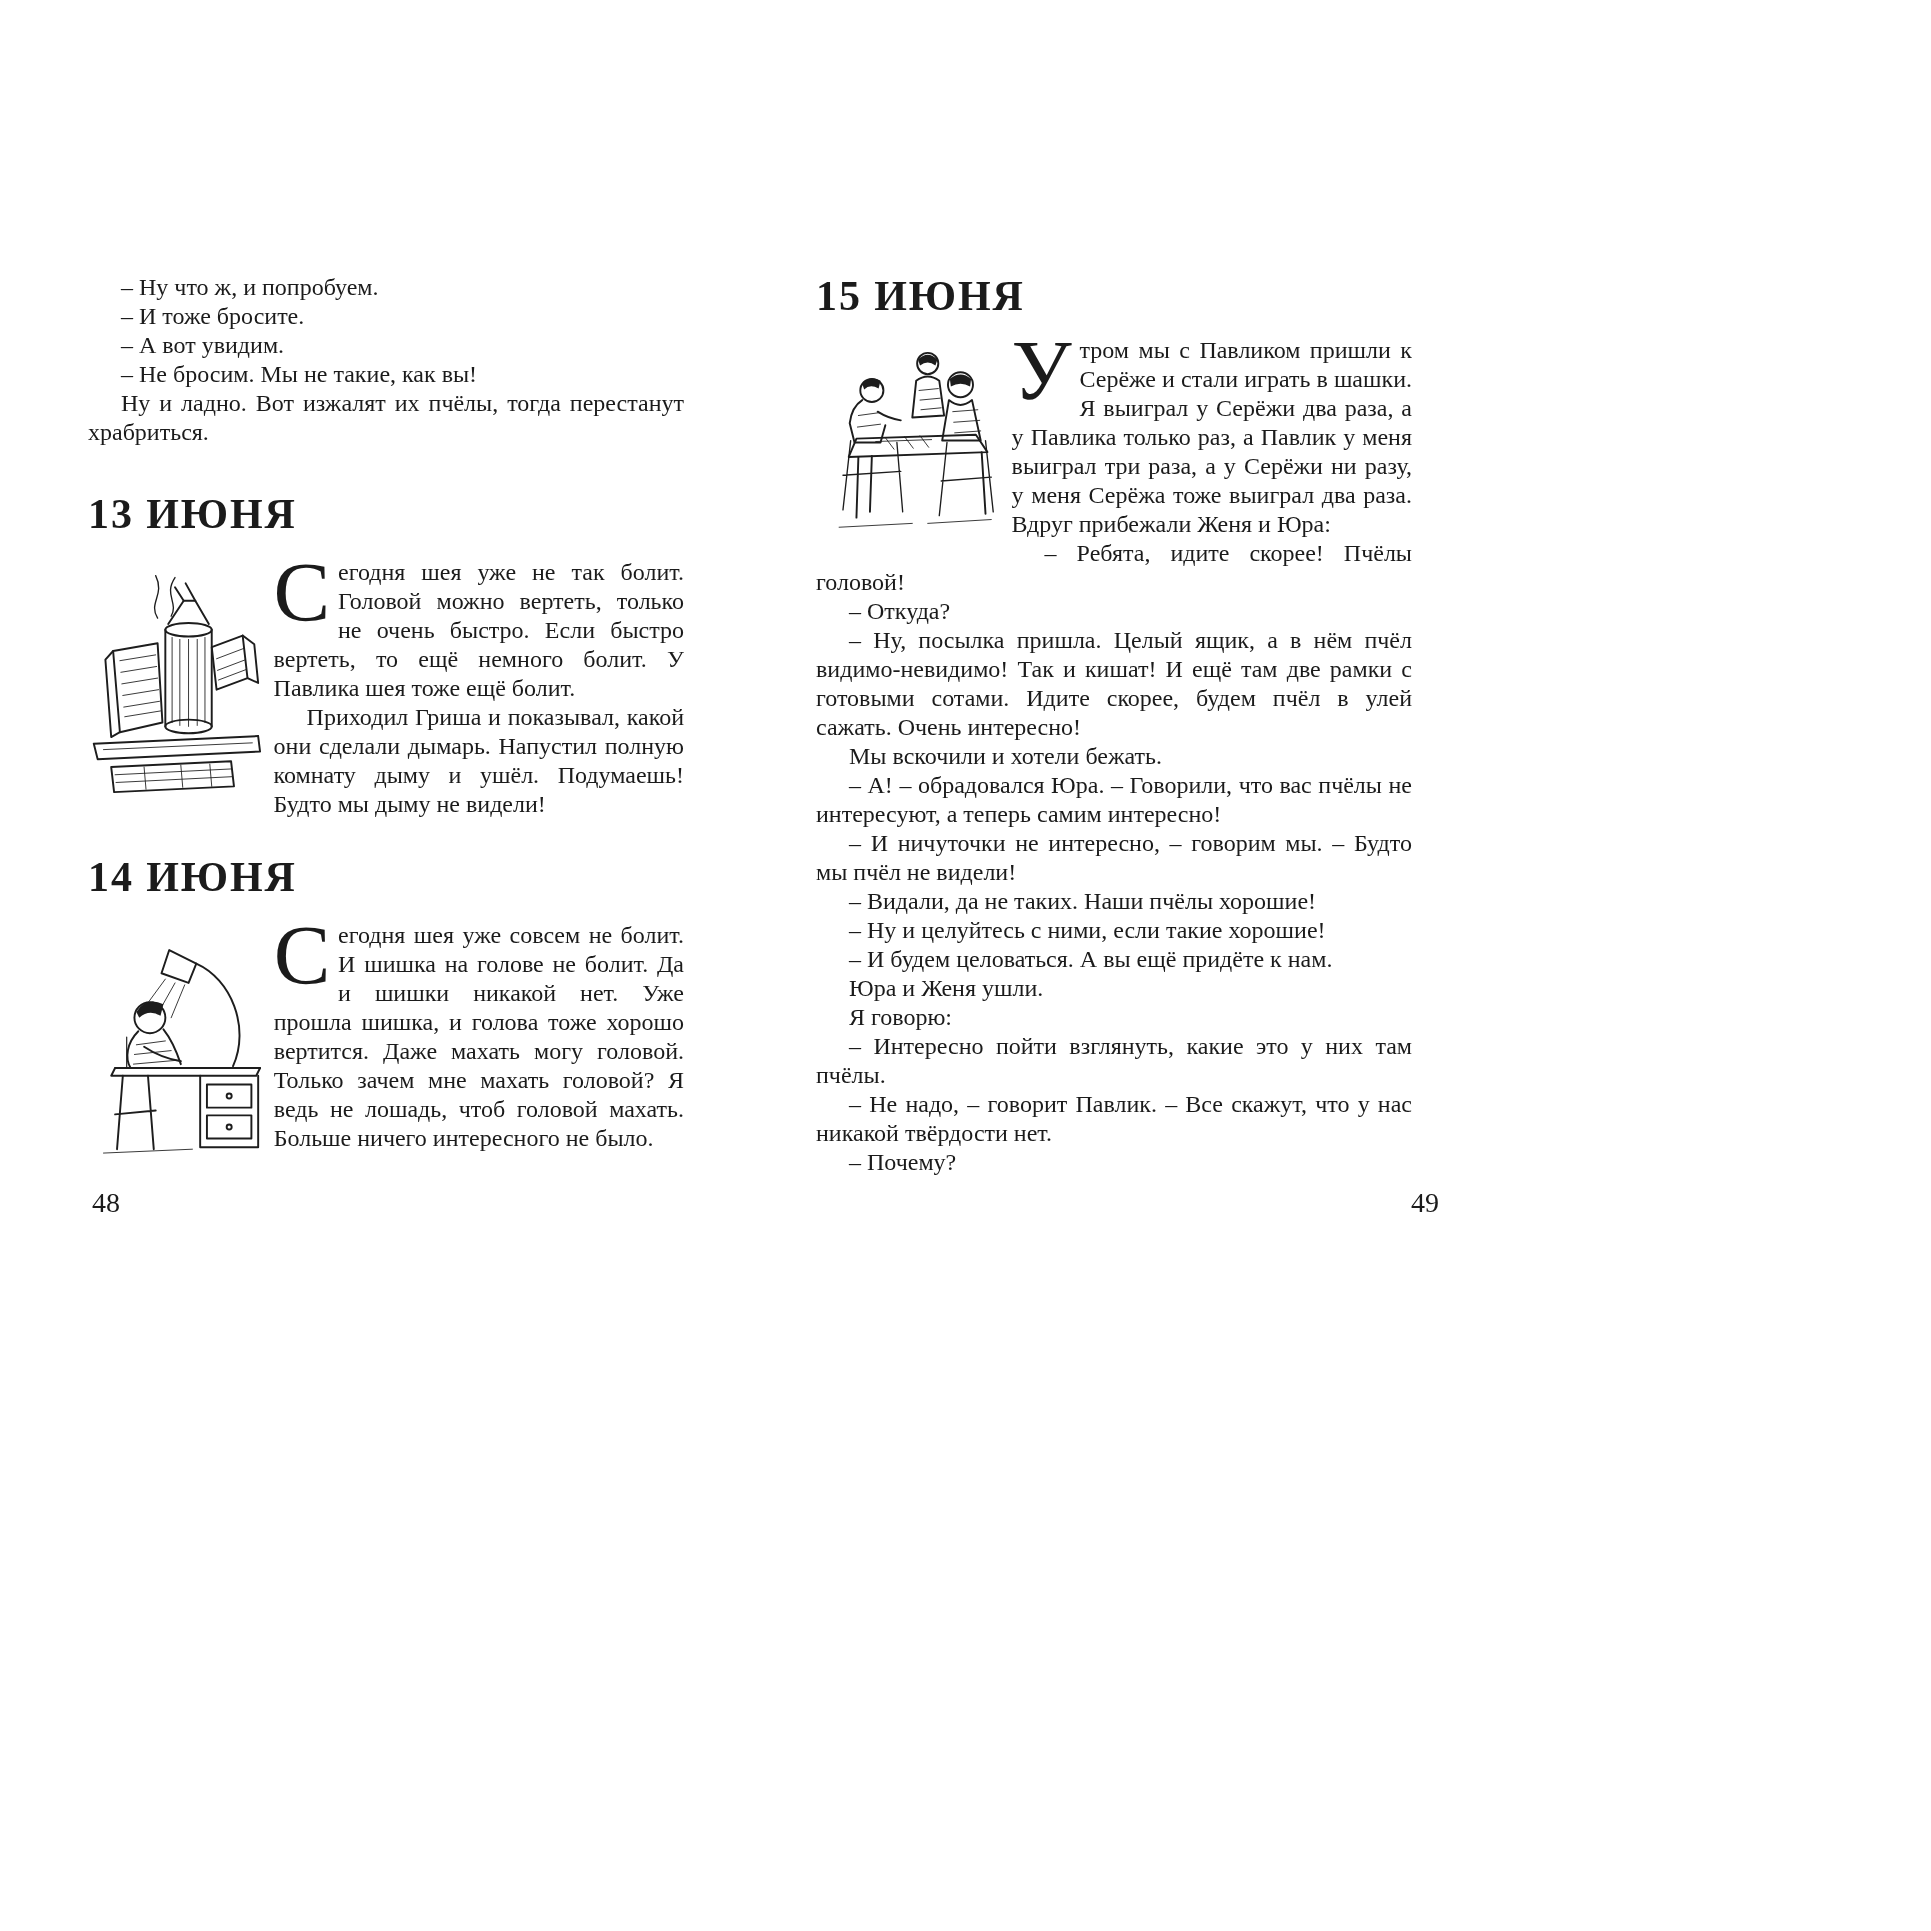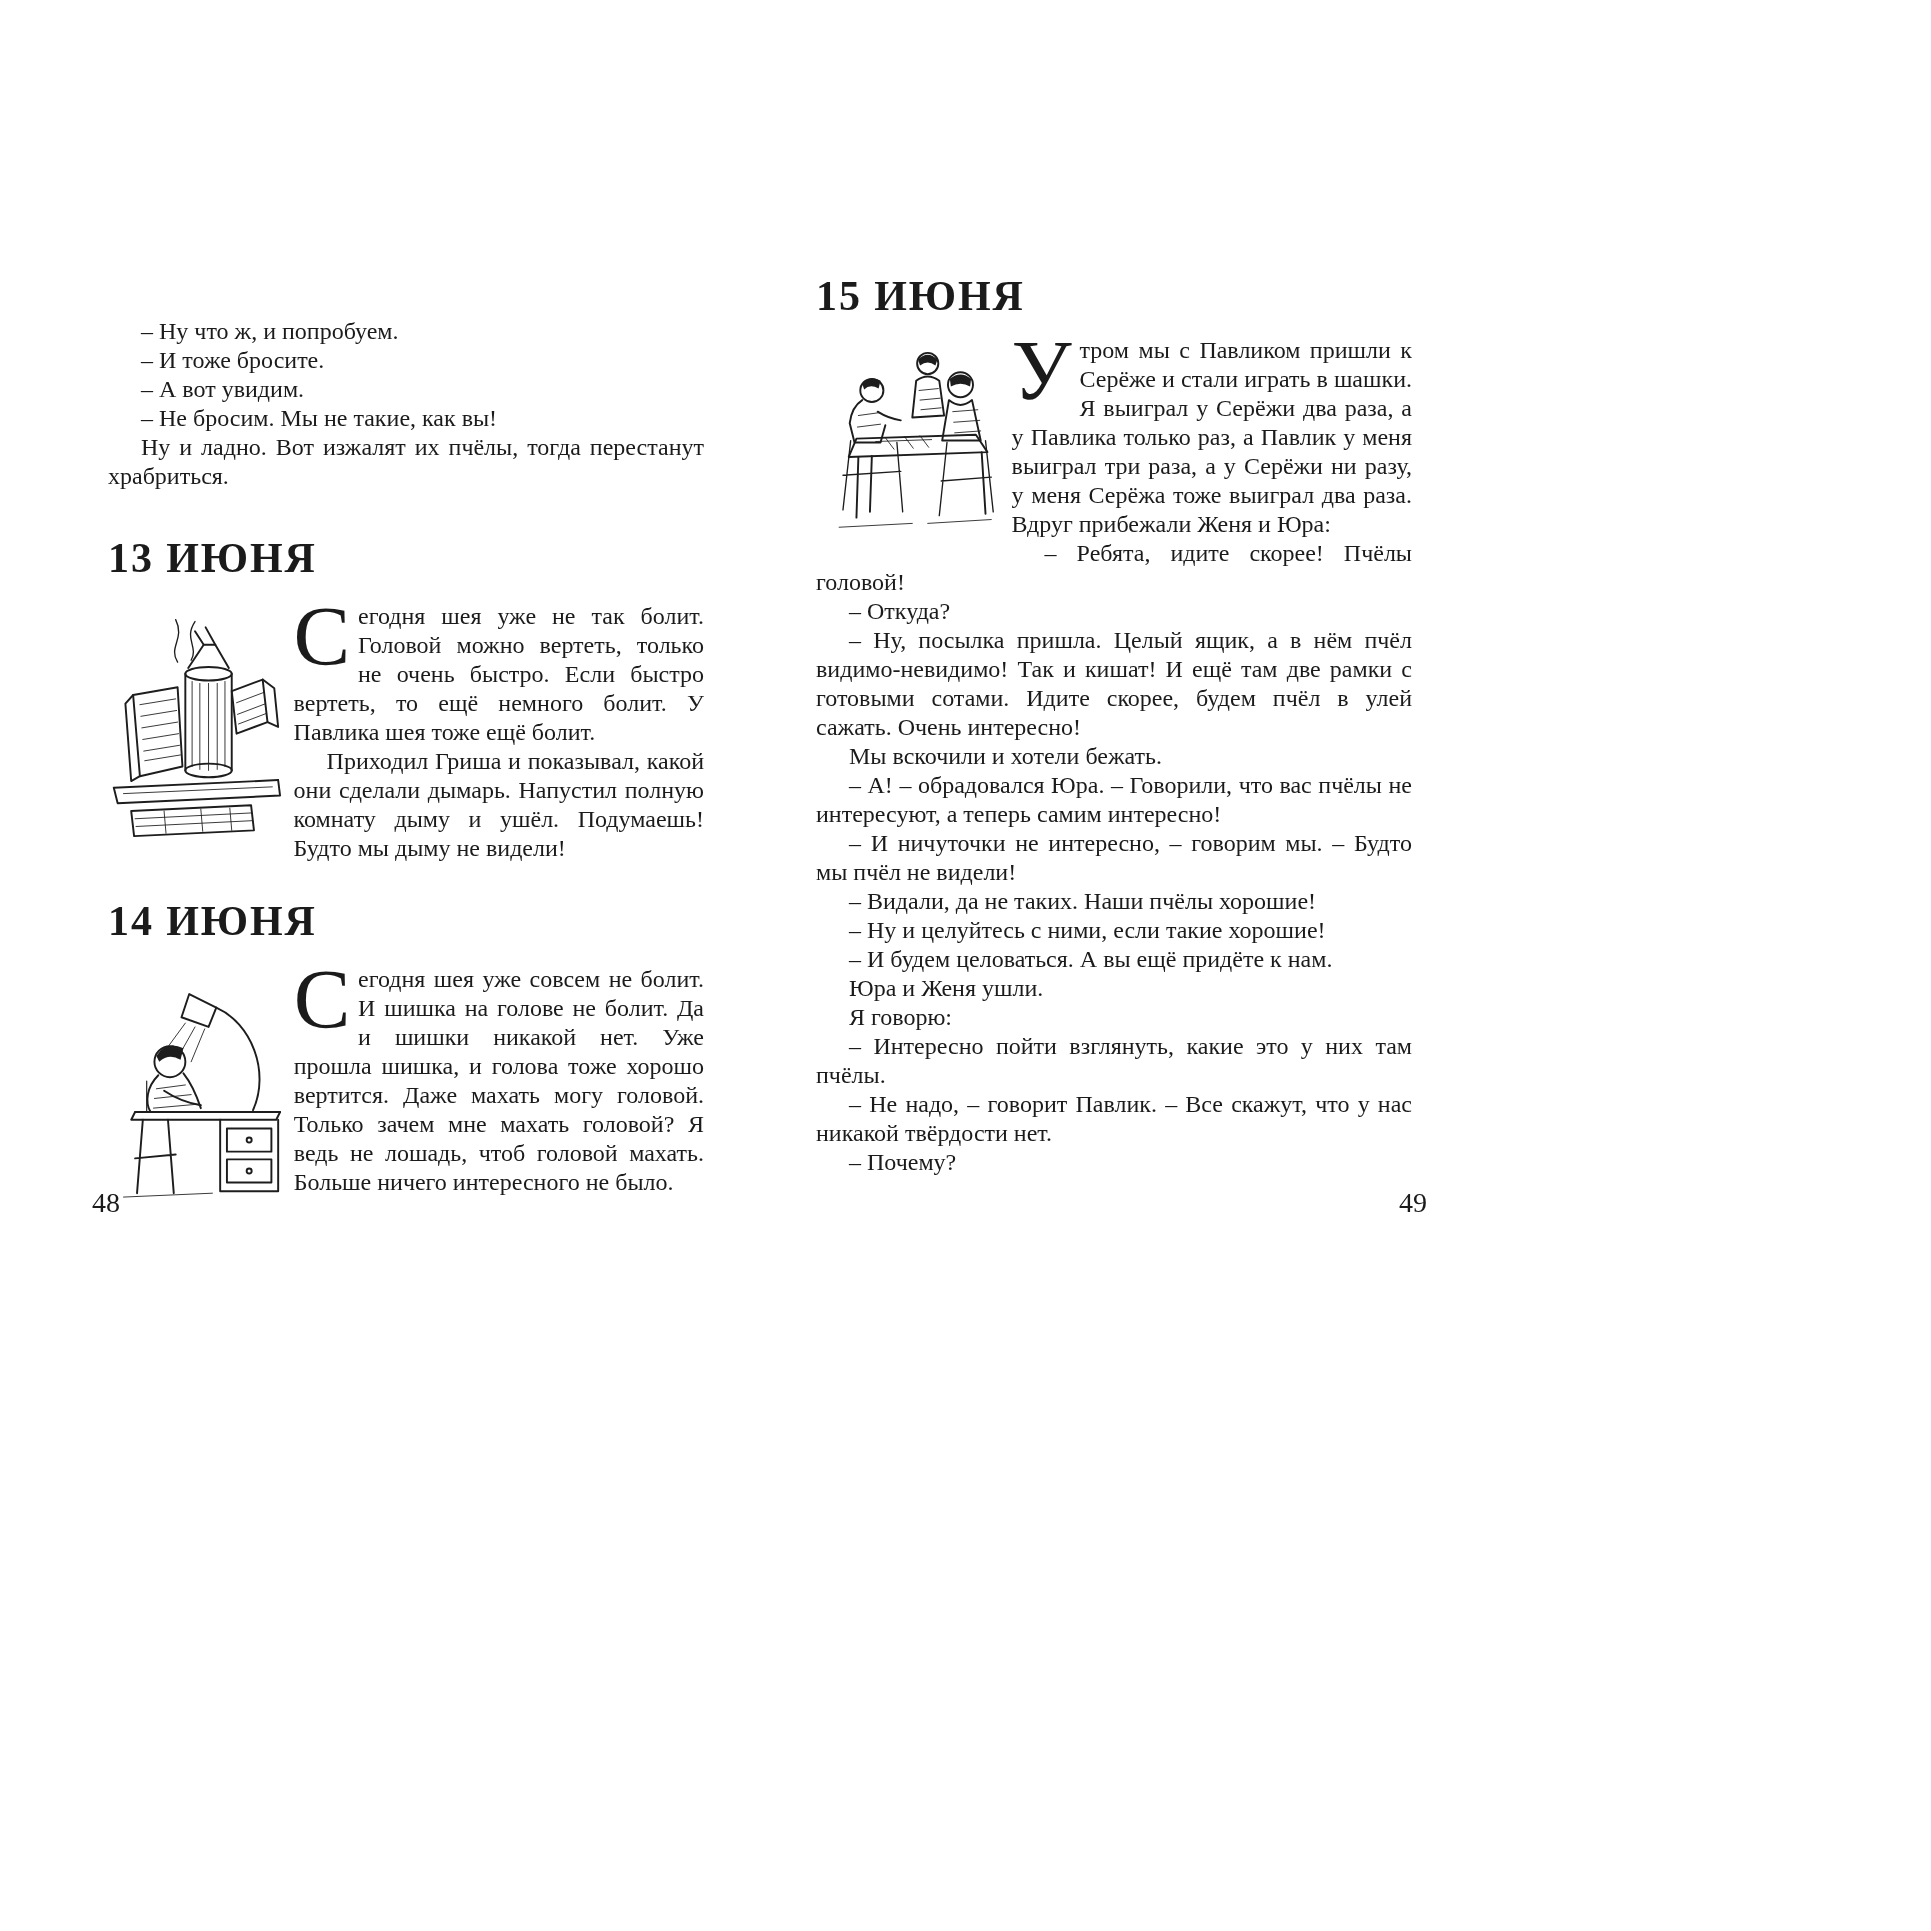--- a/index.html
+++ b/index.html
@@ -2,21 +2,21 @@
 <html><head>
 <meta charset="utf-8">
 <style>
   html,body{margin:0;padding:0;}
   body{
     width:1931px;height:1931px;position:relative;background:#ffffff;
     font-family:"Liberation Serif", serif;color:#1b1b1b;
     -webkit-font-smoothing:antialiased;
   }
   .page{position:absolute;top:273px;width:596px;}
-  .page-left{left:108px;margin-top:44px;}
+  .page-left{left:88px;}
   .page-right{left:816px;}
 
   p.body{
     margin:0;font-size:24px;line-height:29px;text-align:justify;
     text-indent:33px;
   }
   p.body.noindent{text-indent:0;}
 
   h2.entry-heading{
     margin:0 0 21px 0;font-size:42px;line-height:46px;font-weight:bold;
@@ -32,21 +32,21 @@
 
   .illus{float:left;display:block;}
   .illus-smoker{width:174px;height:237px;margin:3.9px 11.6px 3.9px 0;}
   .illus-desk{width:176px;height:232px;margin:1.9px 9.7px 3.9px 0;}
   .illus-checkers{width:183px;height:208px;margin:1.9px 12.6px 3.9px 0;}
 
   .page-number{
     position:absolute;top:1188px;font-size:28px;line-height:29px;
   }
   .page-number-left{left:92px;}
-  .page-number-right{right:504px;text-align:right;}
+  .page-number-right{right:492px;text-align:right;}
 
   .entry-body{overflow:visible;}
   svg .ink{stroke:#1d1d1d;fill:none;stroke-linecap:round;stroke-linejoin:round;}
 </style>
 </head>
 <body>
 
 <div class="page page-left">
 
   <div>

